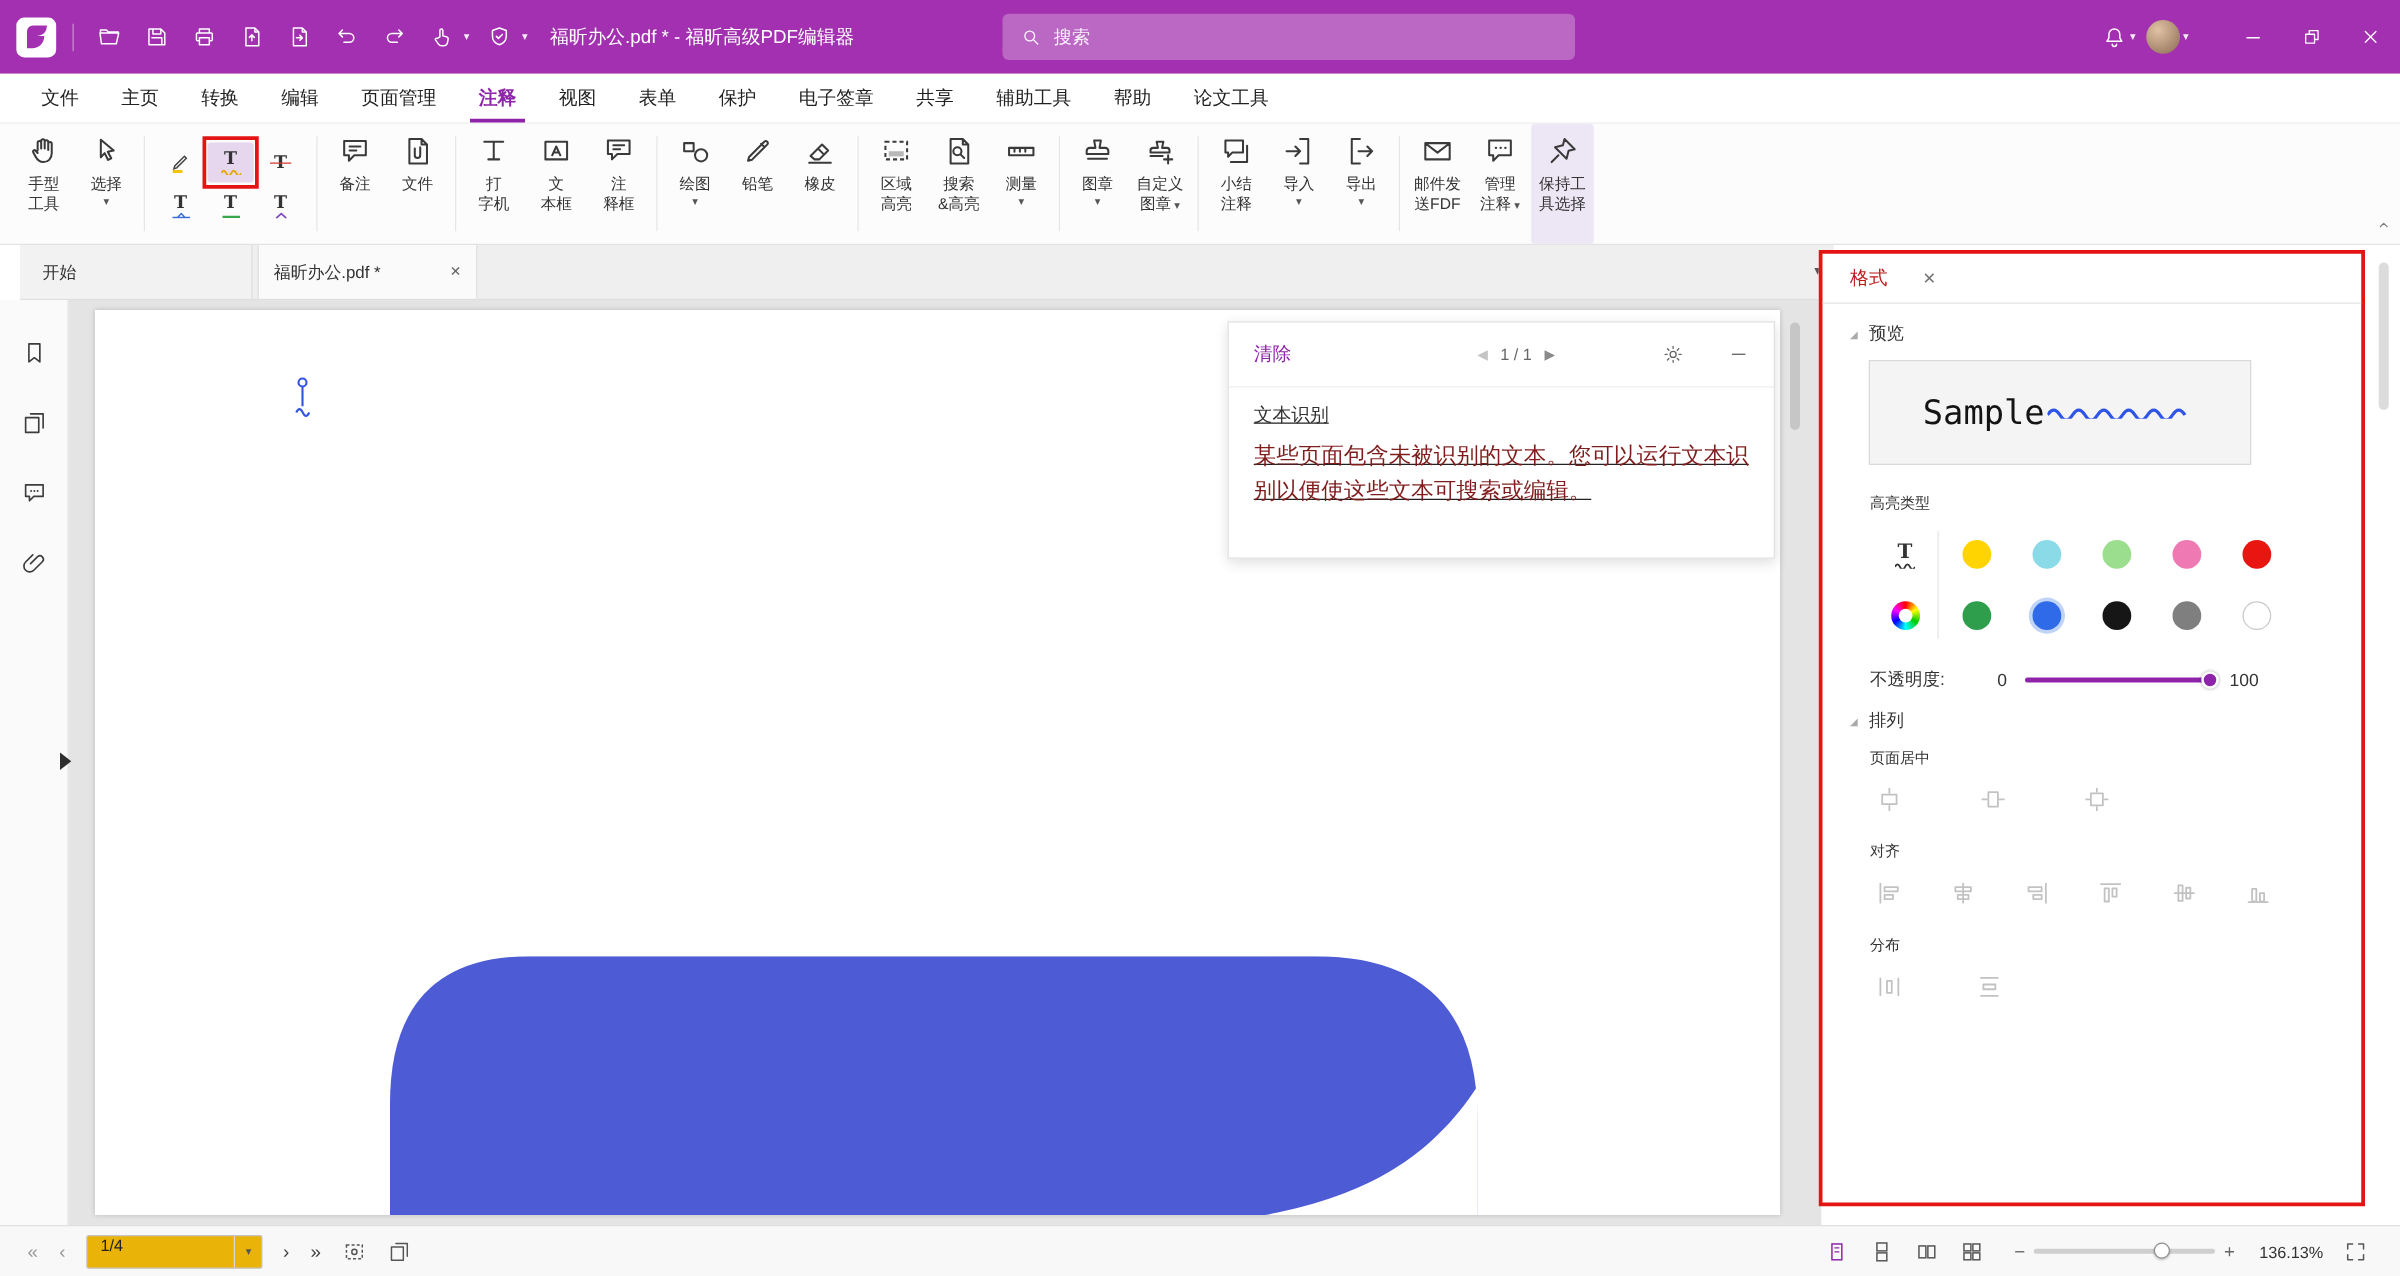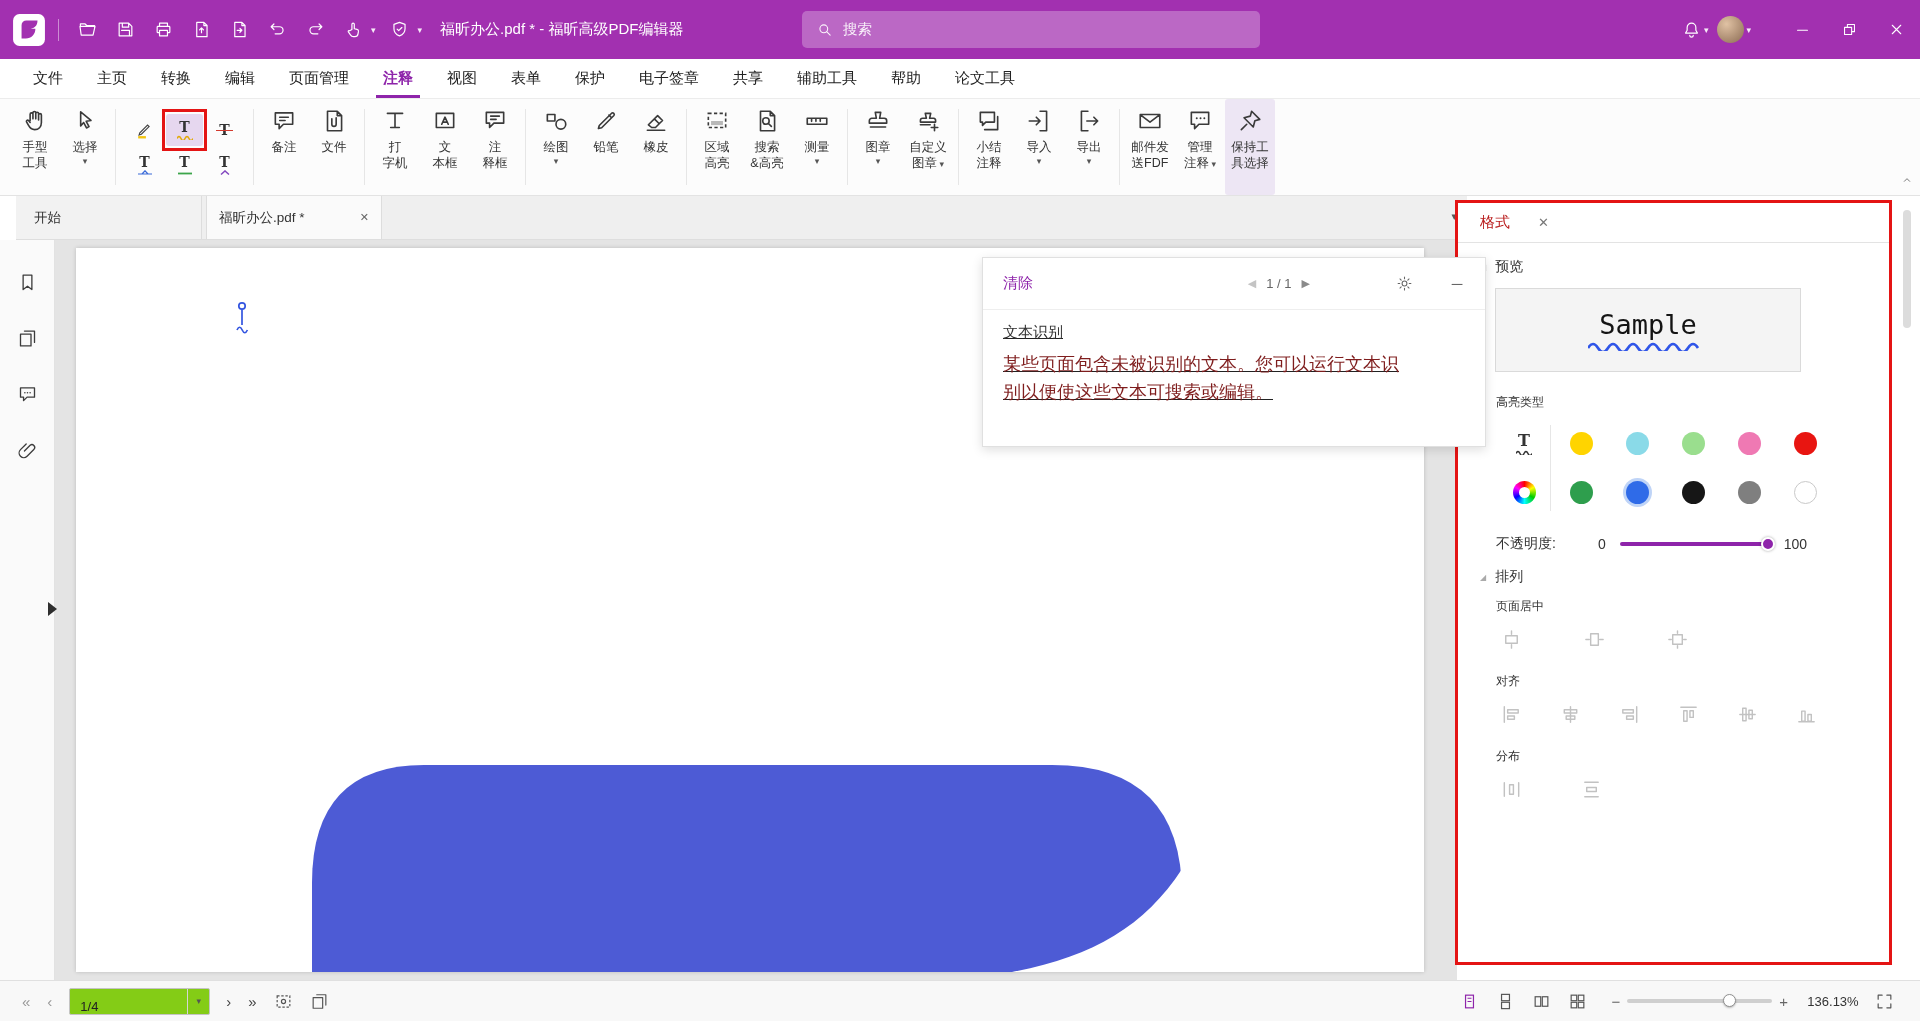--- a/index.html
+++ b/index.html
@@ -69,21 +69,21 @@
 
   
   .docarea{position:absolute;left:55px;top:240px;width:1402px;height:740px;background:#E4E4E4;overflow:hidden;}
   .page{position:absolute;left:21px;top:8px;width:1348px;height:724px;background:#fff;box-shadow:0 0 4px rgba(0,0,0,.18);}
   .squiggle-pin{position:absolute;left:157px;top:52px;width:24px;height:44px;}
   .blue-shape{position:absolute;left:236px;top:517px;width:870px;height:207px;}
   .doc-scroll{position:absolute;left:1375px;top:8px;width:12px;height:724px;}
   .doc-scroll-thumb{position:absolute;left:2px;top:10px;width:8px;height:86px;background:#C6C6C6;border-radius:4px;}
 
   
-  .notif{position:absolute;left:982px;top:257px;width:504px;height:190px;background:#fff;border:1px solid #E0E0E0;box-shadow:0 3px 10px rgba(0,0,0,.13);z-index:20;}
+  .notif{position:absolute;left:982px;top:257px;width:438px;height:190px;background:#fff;border:1px solid #E0E0E0;box-shadow:0 3px 10px rgba(0,0,0,.13);z-index:20;}
   .notif-head{height:52px;display:flex;align-items:center;padding:0 20px;border-bottom:1px solid #EEE;}
   .notif-clear{color:#8E24AA;font-size:15px;}
   .notif-nav{margin-left:auto;display:flex;align-items:center;}
   .notif-arrow{font-size:11px;color:#C4C4C4;}
   .notif-arrow.fwd{color:#8A8A8A;}
   .notif-counter{font-size:13px;color:#666;margin:0 10px;}
   .notif-gear{width:17px;height:17px;color:#666;margin-left:86px;}
   .notif-min{width:16px;color:#666;margin-left:36px;font-size:15px;text-align:center;border-bottom:0;}
   .notif-body{padding:13px 20px 0;text-decoration:underline;}
   .notif-title{font-size:15px;color:#333;}
@@ -94,21 +94,21 @@
   .cbx{width:13px;height:13px;border:1px solid #9E9E9E;background:#fff;display:inline-block;}
 
   
   .fpanel{position:absolute;left:1455px;top:200px;width:437px;height:765px;background:#fff;border:3px solid #E41414;z-index:15;}
   .fp-tabs{height:40px;border-bottom:1px solid #E3E3E3;display:flex;align-items:center;padding:0 22px;gap:28px;}
   .fp-tab{color:#b91c1c;font-size:15px;}
   .fp-close{color:#777;font-size:13px;}
   .fp-sec{display:flex;align-items:center;gap:9px;margin:15px 0 0 22px;color:#333;font-size:14px;}
   .fp-tri{font-size:8px;color:#AAA;}
   .fp-label{font-size:12px;color:#333;margin:22px 0 0 38px;}
-  .preview-box{margin:12px 0 0 37px;width:306px;height:84px;background:#F4F4F4;border:1px solid #DADADA;display:flex;flex-direction:column;align-items:center;justify-content:center;gap:2px;}
+  .preview-box{margin:12px 0 0 37px;width:306px;height:84px;background:#F4F4F4;border:1px solid #DADADA;display:flex;align-items:center;justify-content:center;gap:2px;}
   .sample{font-family:"DejaVu Sans Mono",monospace;font-size:27px;color:#141414;}
   .sample-wave{width:120px;height:9px;}
   .swatch-area{position:relative;margin-top:8px;}
   .swatch-div{position:absolute;left:92px;top:6px;bottom:6px;width:1px;background:#E6E6E6;}
   .swatch-row{display:flex;align-items:center;height:49px;padding-left:40px;}
   .sw-lead{width:52px;display:flex;flex-direction:column;align-items:center;justify-content:center;}
   .sw{width:23px;height:23px;border-radius:50%;margin-left:33px;flex:0 0 auto;}
   .sw.first{margin-left:20px;}
   .sw.white{border:1px solid #C9C9C9;}
   .sw.selected{box-shadow:0 0 0 3px #BFD4F7;}
@@ -122,21 +122,21 @@
   .row-icn{width:23px;height:23px;flex:0 0 auto;}
   .gap60{gap:60px;} .gap36{gap:36px;} .gap57{gap:57px;}
 
   
   .rail-thumb{position:absolute;left:1903px;top:210px;width:8px;height:118px;background:#DCDCDC;border-radius:4px;z-index:16;}
 
   
   .statusbar{position:absolute;left:0;top:980px;width:1920px;height:41px;background:#F8F8F8;border-top:1px solid #E0E0E0;display:flex;align-items:center;padding:0 22px;}
   .st-chev{font-size:15px;color:#999;margin-right:17px;}
   .st-chev.en{color:#444;}
-  .page-input{width:141px;height:27px;background:#84cc16;border:1px solid #C4C4C4;border-radius:2px;display:flex;align-items:flex-end;margin-right:16px;}
+  .page-input{width:141px;height:27px;background:#eab308;border:1px solid #C4C4C4;border-radius:2px;display:flex;align-items:flex-start;margin-right:16px;}
   .page-input-val{flex:1;padding-left:10px;font-size:13px;color:#222;}
   .page-input-dd{width:22px;align-self:stretch;border-left:1px solid #D5D5D5;display:flex;align-items:center;justify-content:center;font-size:9px;color:#555;}
   .st-icn{width:19px;height:19px;color:#555;margin-right:17px;flex:0 0 auto;}
   .st-right{margin-left:auto;display:flex;align-items:center;}
   .st-icn.pv{color:#8E24AA;}
   .zoom-minus,.zoom-plus{font-size:15px;color:#666;margin:0 7px;}
   .zoom-track{position:relative;width:145px;height:4px;background:#CFCFCF;border-radius:2px;}
   .zoom-knob{position:absolute;left:66%;top:-5px;width:13px;height:13px;border-radius:50%;background:#fff;border:1px solid #909090;box-shadow:0 1px 2px rgba(0,0,0,.25);}
   .zoom-val{font-size:13px;color:#333;margin:0 14px 0 10px;min-width:56px;text-align:center;}
   .fullscreen{margin-right:4px;}

